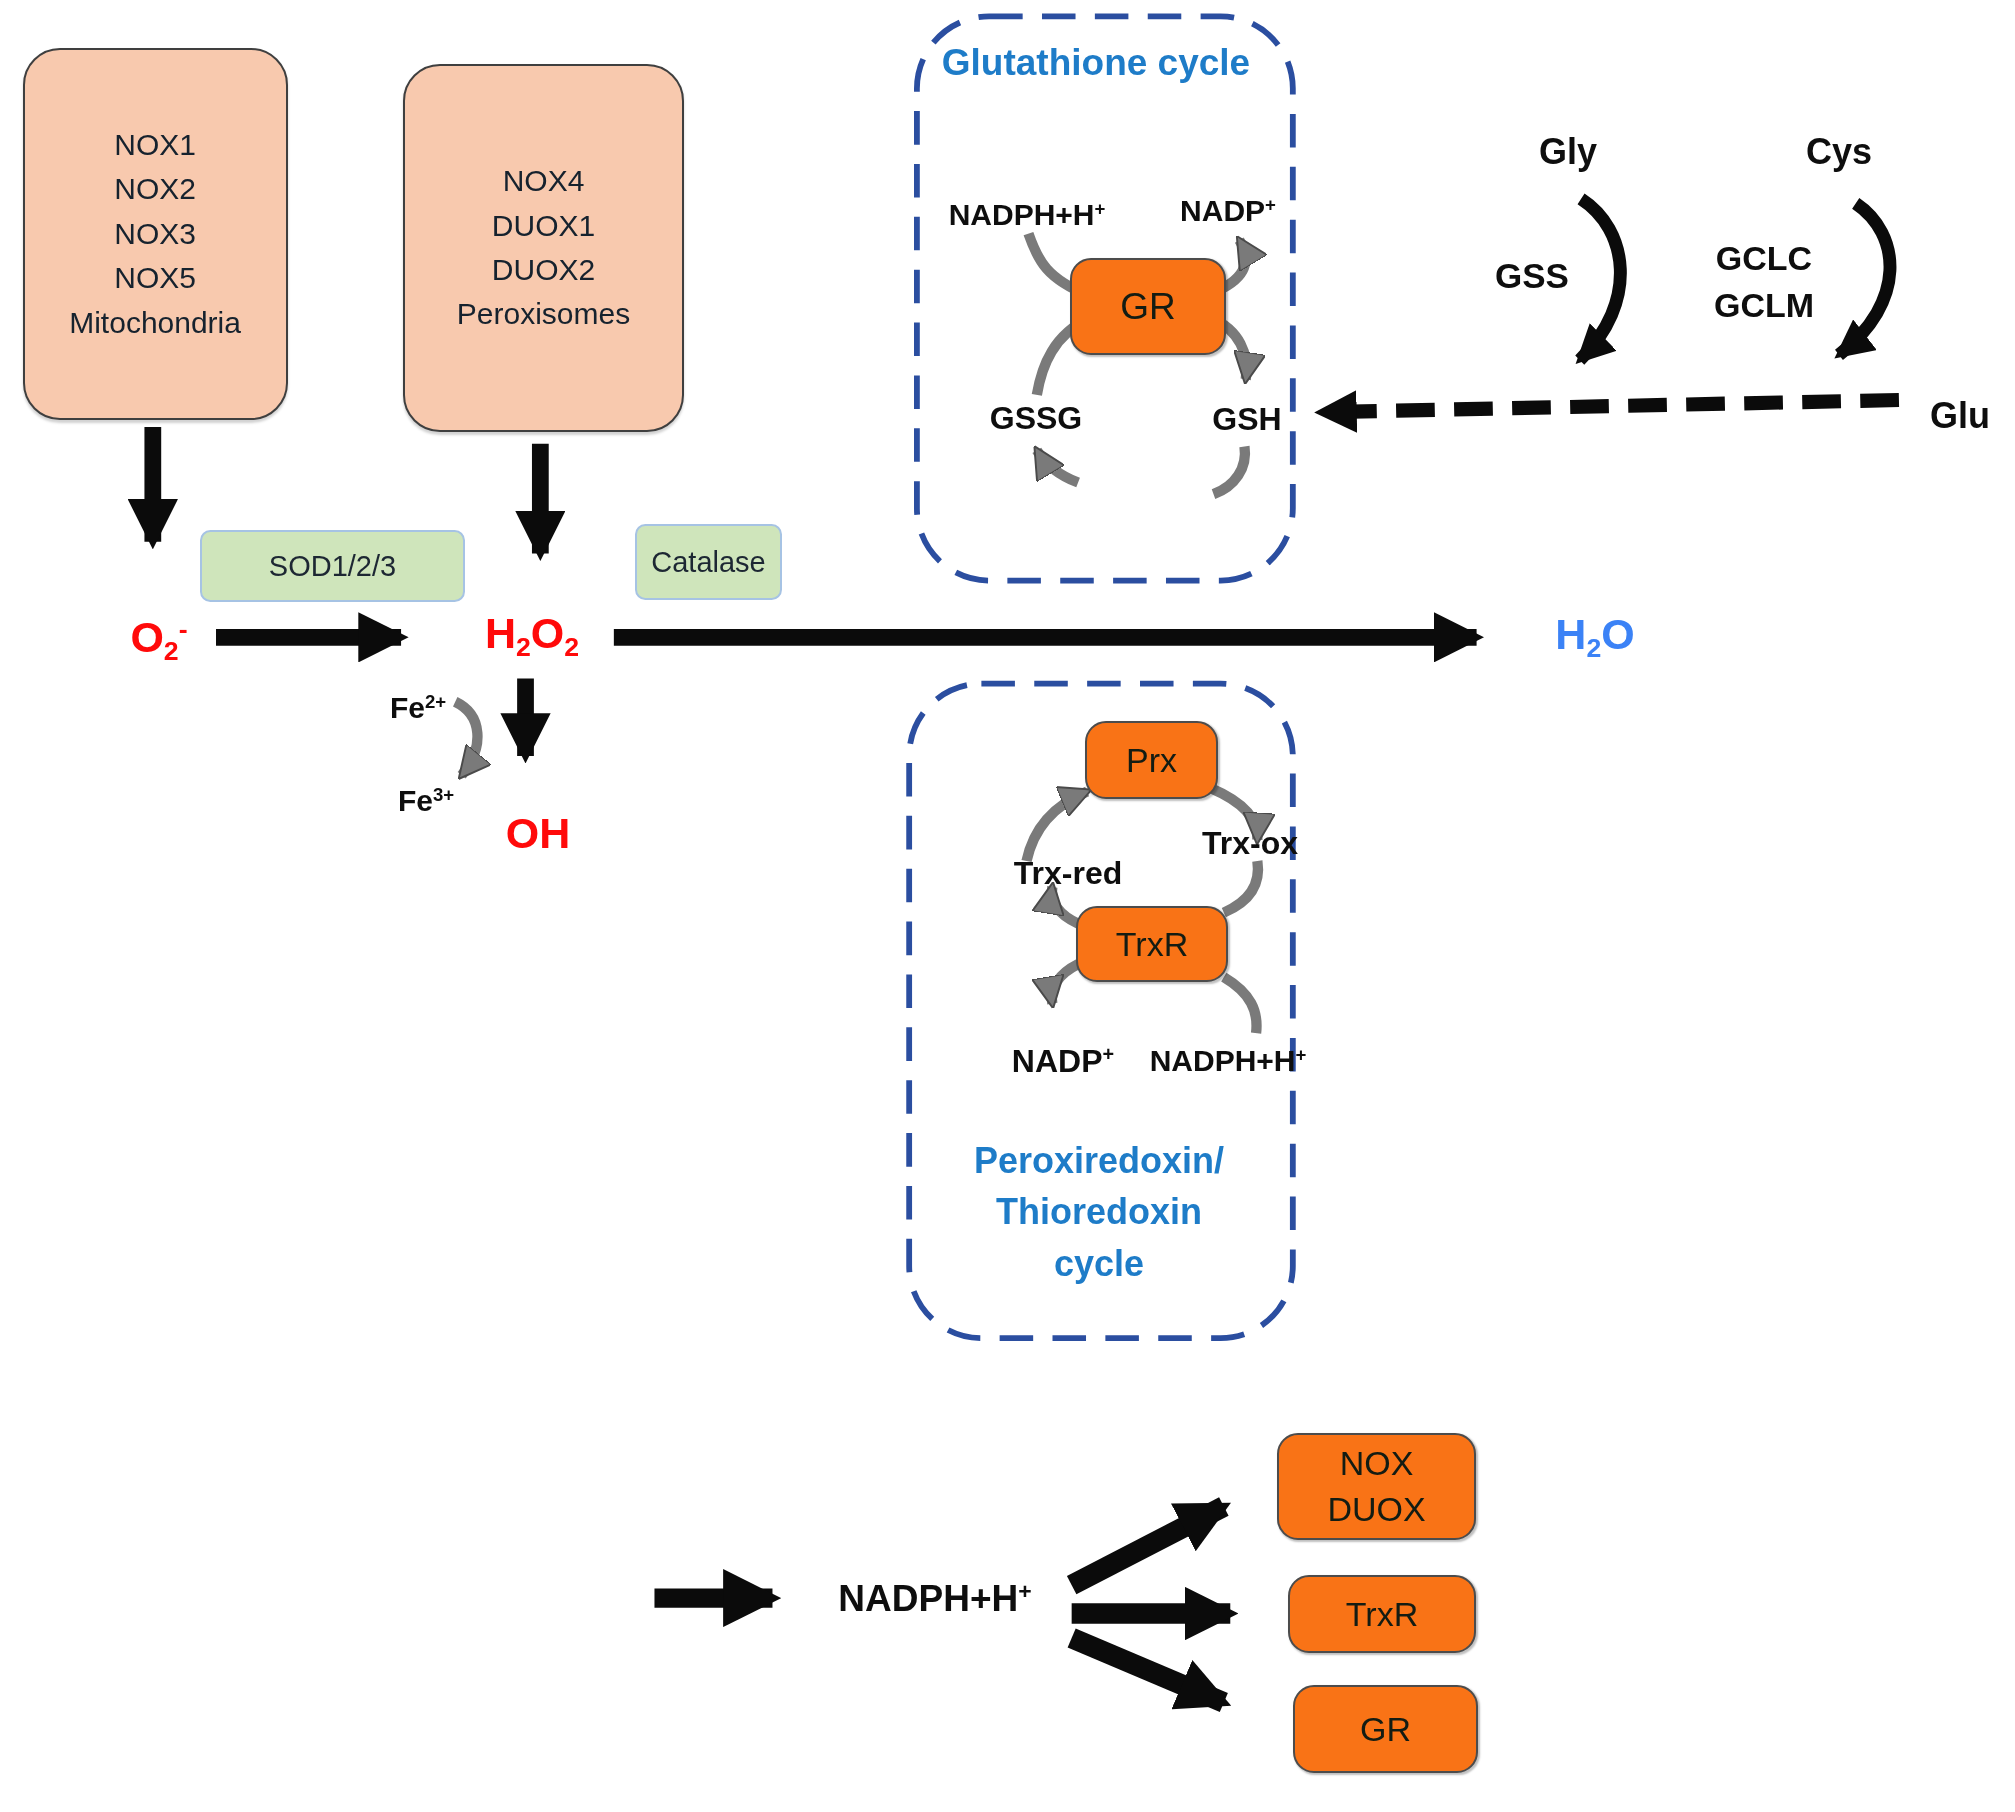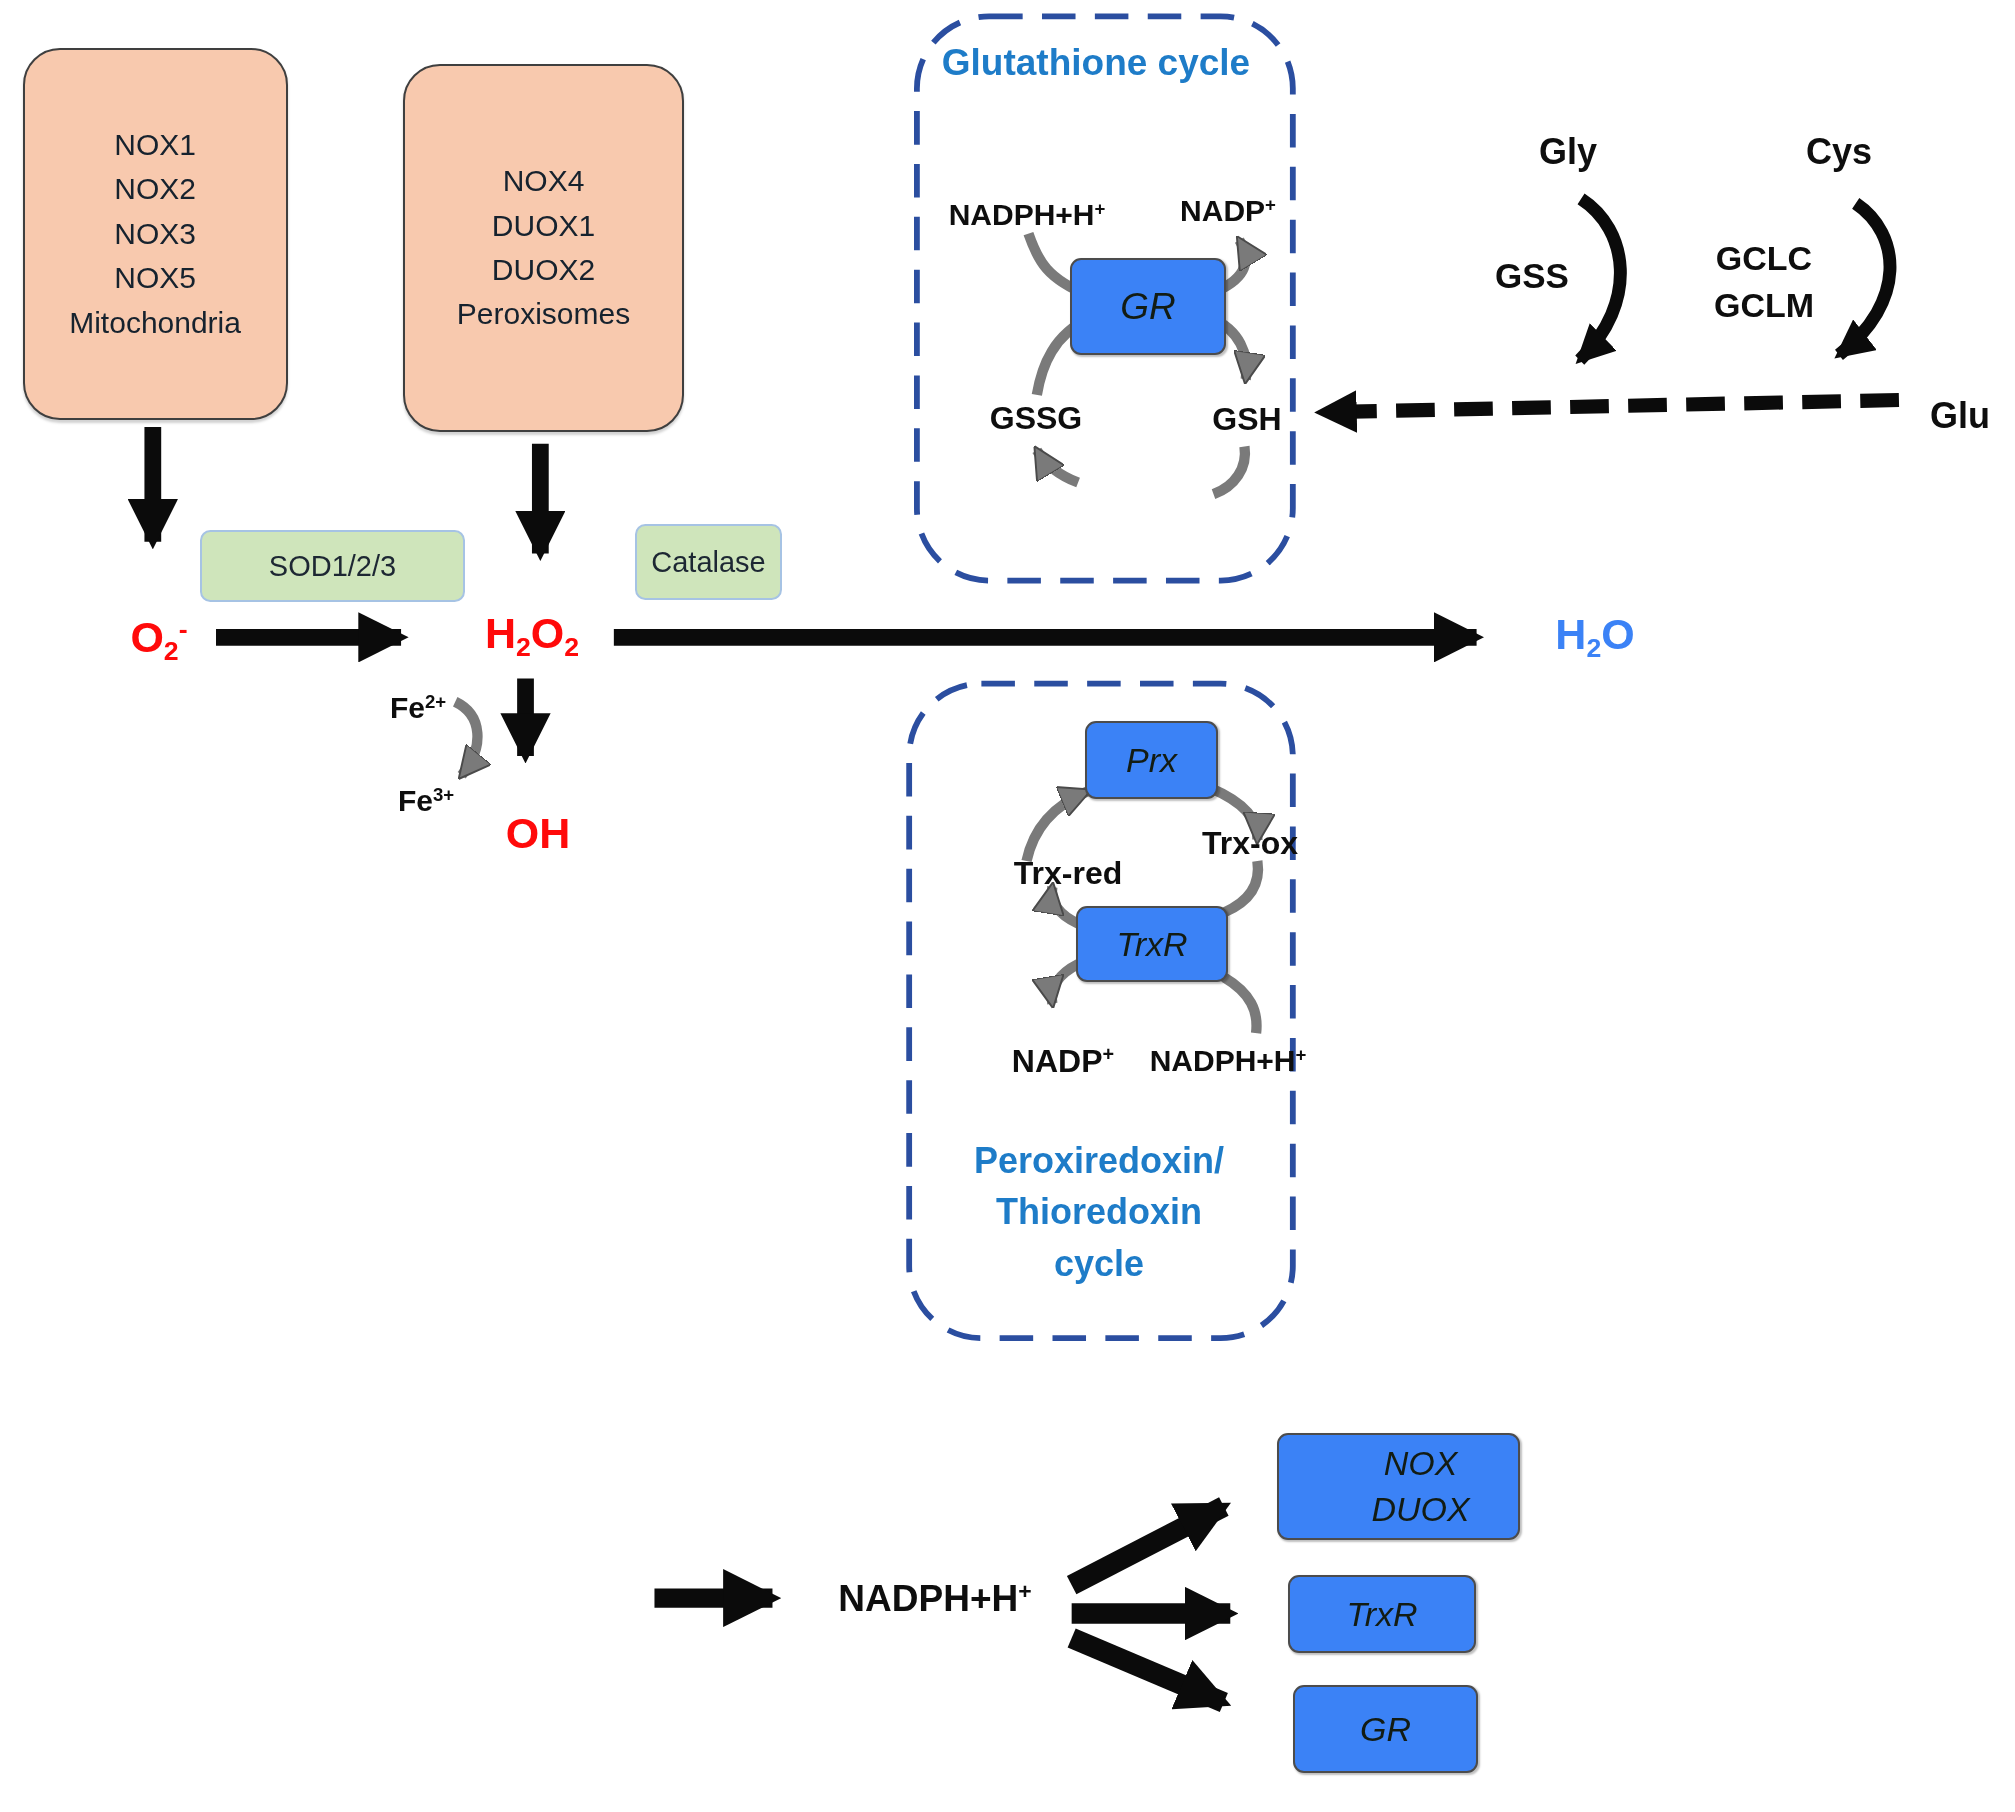--- a/index.html
+++ b/index.html
@@ -26,28 +26,27 @@
     position:absolute;
     background:#CFE5BB;
     border:2.6px solid #A6C3E4;
     border-radius:10.3px;
     display:flex;justify-content:center;align-items:center;
     color:#1d2733;
     font-size:29px;
   }
   .green-enzyme{
     position:absolute;
-    background:#3b82f6;
+    background:#f97316;
     border:2.6px solid #4c4c4c;
-    border-radius:11px;
+    border-radius:21px;
     display:flex;flex-direction:column;justify-content:center;align-items:center;
     color:#131c13;
     text-align:center;
     box-shadow:1.3px 1.9px 1.9px rgba(0,0,0,0.25);
-    font-style:italic;
   }
   .lbl{
     position:absolute;
     transform:translate(-50%,-50%);
     white-space:nowrap;
     font-weight:bold;
     color:#0e0e0e;
   }
   .cycle-title{
     position:absolute;
@@ -223,21 +222,21 @@
   </div>
   <div class="cycle-title" style="left:1099px;top:1264px;font-size:36px;">
     <span>cycle</span>
   </div>
 
 
   <div class="lbl" style="left:935px;top:1599px;font-size:37px;">
     <span>NADPH+H</span><span class="sp">+</span>
   </div>
 
-  <div class="green-enzyme" style="left:1277px;top:1433px;width:195px;height:103px;font-size:34px;line-height:1.35;padding-left:44px;">
+  <div class="green-enzyme" style="left:1277px;top:1433px;width:195px;height:103px;font-size:34px;line-height:1.35;">
     <div>NOX</div>
     <div>DUOX</div>
   </div>
   <div class="green-enzyme" style="left:1288px;top:1575px;width:184px;height:74px;font-size:34px;">
     <span>TrxR</span>
   </div>
   <div class="green-enzyme" style="left:1293px;top:1685px;width:181px;height:84px;font-size:34px;">
     <span>GR</span>
   </div>
 

